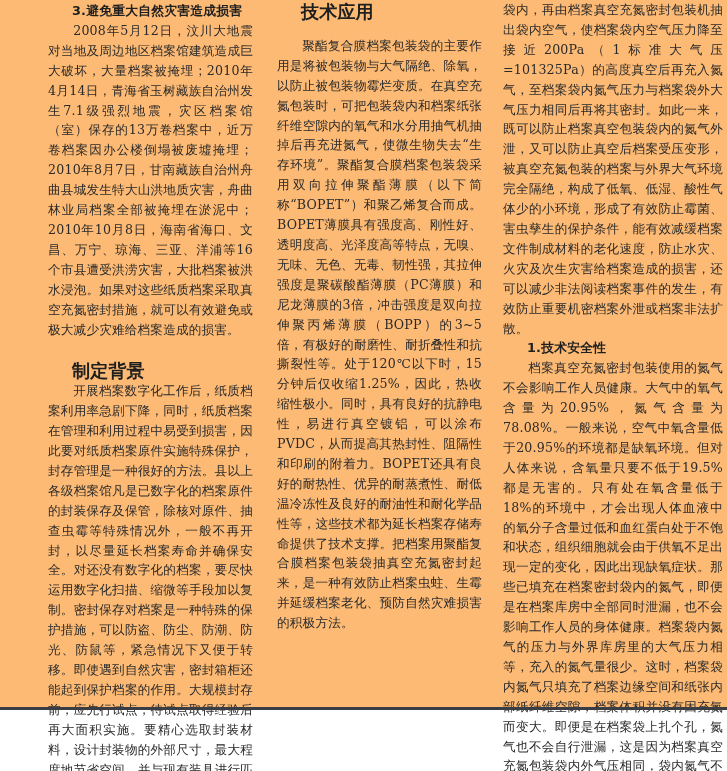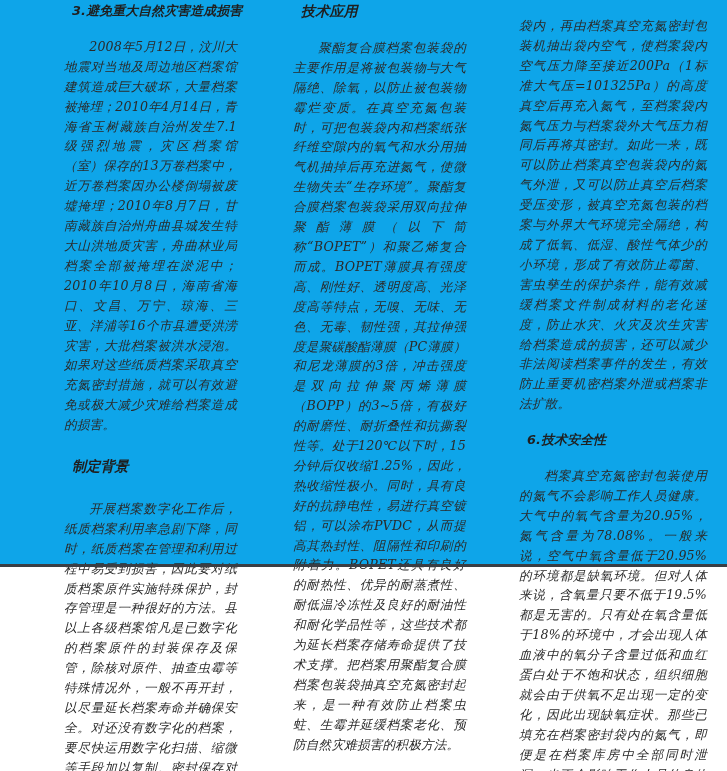--- a/index.html
+++ b/index.html
@@ -1,51 +1,51 @@
 <!DOCTYPE html>
 <html><head>
 <meta charset="utf-8">
 <style>
   html, body { margin: 0; padding: 0; background: #ffffff; }
   body {
     width: 727px; height: 771px; overflow: hidden; position: relative;
     font-family: "DejaVu Serif", "Liberation Serif", serif;
     color: #2a2a2a;
   }
-  .page { position: absolute; left: 0; top: 0; width: 727px; height: 567px; background: #0ea5e9; font-style: italic; }
+  .page { position: absolute; left: 0; top: 0; width: 727px; height: 710px; background: #fdba74; }
   .col { position: absolute; top: 0; width: 205px; font-size: 12.6px; line-height: 19.9px; letter-spacing: 0.2px; }
   .col1 { left: 48px; }
   .col2 { left: 277px; }
   .col3 { left: 503px; width: 220px; }
   .h-sub { font-family: "DejaVu Sans", "Liberation Sans", sans-serif; font-weight: bold; font-size: 12.8px; color: #1f1f1f; margin: 0; }
-  .h-sec { font-family: "DejaVu Sans", "Liberation Sans", sans-serif; font-weight: bold; font-size: 14px; color: #1f1f1f; margin: 0; }
-  p { margin: 16px; text-align: justify; }
+  .h-sec { font-family: "DejaVu Sans", "Liberation Sans", sans-serif; font-weight: bold; font-size: 18px; color: #1f1f1f; margin: 0; }
+  p { margin: 0; text-align: justify; }
   .indent { text-indent: 2em; }
   .indent-h { padding-left: 24px; }
   .bottom-bar { position: absolute; left: 0; bottom: 0; width: 727px; height: 3px; background: #3a3e44; }
 </style>
 </head>
 <body>
 
 <div class="page">
 
   <div class="col col1">
     <div class="h-sub indent-h" style="margin-top:1px;">3.避免重大自然灾害造成损害</div>
     <p class="indent">2008年5月12日，汶川大地震对当地及周边地区档案馆建筑造成巨大破坏，大量档案被掩埋；2010年4月14日，青海省玉树藏族自治州发生7.1级强烈地震，灾区档案馆（室）保存的13万卷档案中，近万卷档案因办公楼倒塌被废墟掩埋；2010年8月7日，甘南藏族自治州舟曲县城发生特大山洪地质灾害，舟曲林业局档案全部被掩埋在淤泥中；2010年10月8日，海南省海口、文昌、万宁、琼海、三亚、洋浦等16个市县遭受洪涝灾害，大批档案被洪水浸泡。如果对这些纸质档案采取真空充氮密封措施，就可以有效避免或极大减少灾难给档案造成的损害。</p>
-    <div class="h-sec indent-h" style="margin-top:22px; margin-bottom:22px;">制定背景</div>
+    <div class="h-sec indent-h" style="margin-top:22px; ">制定背景</div>
     <p class="indent">开展档案数字化工作后，纸质档案利用率急剧下降，同时，纸质档案在管理和利用过程中易受到损害，因此要对纸质档案原件实施特殊保护，封存管理是一种很好的方法。县以上各级档案馆凡是已数字化的档案原件的封装保存及保管，除核对原件、抽查虫霉等特殊情况外，一般不再开封，以尽量延长档案寿命并确保安全。对还没有数字化的档案，要尽快运用数字化扫描、缩微等手段加以复制。密封保存对档案是一种特殊的保护措施，可以防盗、防尘、防潮、防光、防鼠等，紧急情况下又便于转移。即使遇到自然灾害，密封箱柜还能起到保护档案的作用。大规模封存前，应先行试点，待试点取得经验后再大面积实施。要精心选取封装材料，设计封装物的外部尺寸，最大程度地节省空间，并与现有装具进行匹配，同时便于在紧急情况下转移搬运，封存前要及时对档案进行保护性修复。对已破损的档案要及时修复，防止进一步恶化；对易碎、易裂的档案要及时加固，以防破损；对褪色档案要迅速进行抢救性恢复并及时复制；对易褪色或字迹扩散的档案，要及时采取措施加以预防。</p>
   </div>
 
   <div class="col col2">
     <div class="h-sec indent-h" style="margin-top:2px; margin-bottom:14px;">技术应用</div>
     <p class="indent">聚酯复合膜档案包装袋的主要作用是将被包装物与大气隔绝、除氧，以防止被包装物霉烂变质。在真空充氮包装时，可把包装袋内和档案纸张纤维空隙内的氧气和水分用抽气机抽掉后再充进氮气，使微生物失去“生存环境”。聚酯复合膜档案包装袋采用双向拉伸聚酯薄膜（以下简称“BOPET”）和聚乙烯复合而成。BOPET薄膜具有强度高、刚性好、透明度高、光泽度高等特点，无嗅、无味、无色、无毒、韧性强，其拉伸强度是聚碳酸酯薄膜（PC薄膜）和尼龙薄膜的3倍，冲击强度是双向拉伸聚丙烯薄膜（BOPP）的3~5倍，有极好的耐磨性、耐折叠性和抗撕裂性等。处于120℃以下时，15分钟后仅收缩1.25%，因此，热收缩性极小。同时，具有良好的抗静电性，易进行真空镀铝，可以涂布PVDC，从而提高其热封性、阻隔性和印刷的附着力。BOPET还具有良好的耐热性、优异的耐蒸煮性、耐低温冷冻性及良好的耐油性和耐化学品性等，这些技术都为延长档案存储寿命提供了技术支撑。把档案用聚酯复合膜档案包装袋抽真空充氮密封起来，是一种有效防止档案虫蛀、生霉并延缓档案老化、预防自然灾难损害的积极方法。</p>
 
   </div>
 
   <div class="col col3">
     <p>袋内，再由档案真空充氮密封包装机抽出袋内空气，使档案袋内空气压力降至接近200Pa（1标准大气压=101325Pa）的高度真空后再充入氮气，至档案袋内氮气压力与档案袋外大气压力相同后再将其密封。如此一来，既可以防止档案真空包装袋内的氮气外泄，又可以防止真空后档案受压变形，被真空充氮包装的档案与外界大气环境完全隔绝，构成了低氧、低湿、酸性气体少的小环境，形成了有效防止霉菌、害虫孳生的保护条件，能有效减缓档案文件制成材料的老化速度，防止水灾、火灾及次生灾害给档案造成的损害，还可以减少非法阅读档案事件的发生，有效防止重要机密档案外泄或档案非法扩散。</p>
-    <div class="h-sub indent-h">6.技术安全性</div>
+    <div class="h-sub indent-h">1.技术安全性</div>
     <p class="indent"><span>档案真空充氮密封包装使用的氮气不会影响工作人员健康。大气中的氧气含量为20.95%，氮气含量为78.08%。一般来说，空气中氧含量低于20.95%的环境都是缺氧环境。但对人体来说，含氧量只要不低于19.5%都是无害的。只有处在氧含量低于18%的环境中，才会出现人体血液中的氧分子含量过低和血红蛋白处于不饱和状态，组织细胞就会由于供氧不足出现一定的变化，因此出现缺氧症状。那些已填充在档案密封袋内的氮气，即便是在档案库房中全部同时泄漏，也不会影响工作人员的身体健康。档案袋内氮气的压力与外界库房里的大气压力相等，充入的氮气量很少。这时，档案袋内氮气只填充了档案边缘空间和纸张内部纸纤维空隙，档案体积并没有因充氮而变大。即便是在档案袋上扎个孔，氮气也不会自行泄漏，这是因为档案真空充氮包装袋内外气压相同，袋内氮气不受挤压就不会外泄。而且，充入的氮气数量相对于档案库房空间来说可以忽略不计。所以，真空充氮密封档案工作中使用的氮气不会影响工作人员的健康。</span></p>
 
   </div>
 
   <div class="bottom-bar"></div>
 </div>
 
 </body></html>

